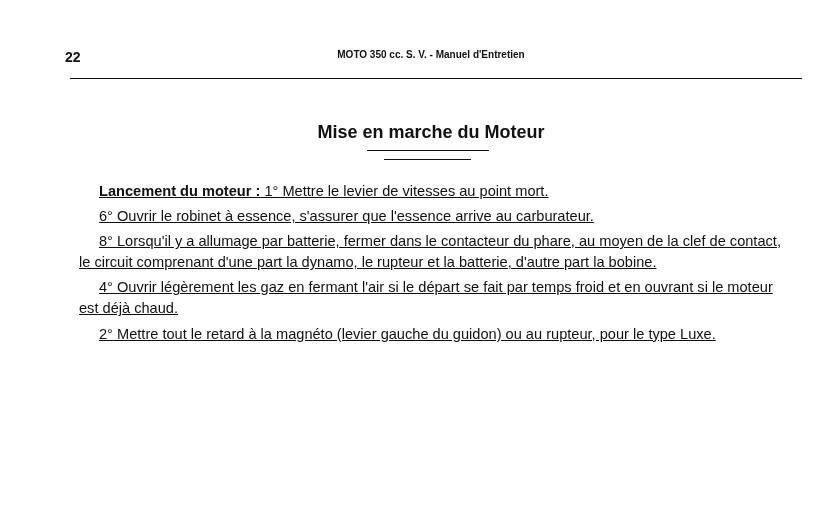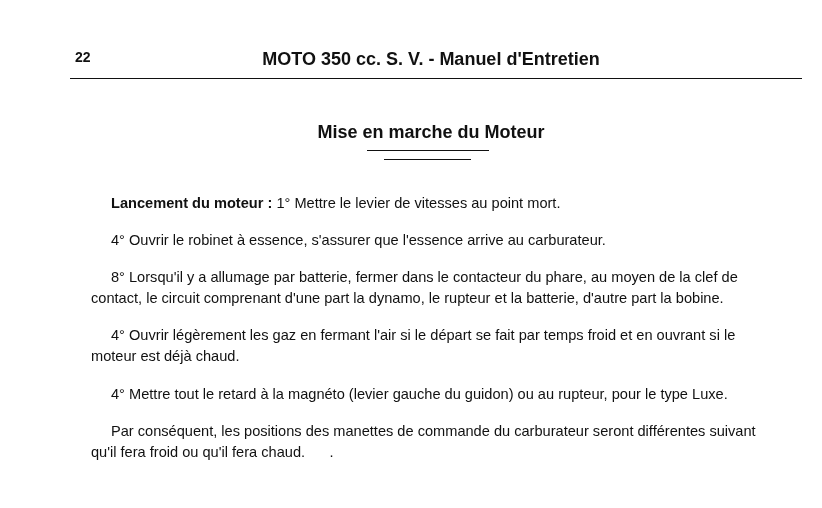--- a/index.html
+++ b/index.html
@@ -1,45 +1,44 @@
 <!DOCTYPE html>
 <html><head>
 <meta charset="utf-8">
 <style>
   html, body { margin:0; padding:0; background:#ffffff; }
   body { width:822px; height:508px; position:relative; overflow:hidden;
          font-family:"Liberation Sans", sans-serif; color:#111111; }
-  .page-number { position:absolute; left:75px; top:49px; font-size:14px; font-weight:bold; }
+  .page-number { position:absolute; left:65px; top:49px; font-size:14px; font-weight:bold; }
   .running-title { position:absolute; left:0; width:822px; top:49px; text-align:center;
-                   font-size:18px; font-weight:bold; padding-left:40px; box-sizing:border-box; }
+                   font-size:10px; font-weight:bold; padding-left:40px; box-sizing:border-box; }
   .header-rule { position:absolute; left:70px; top:78px; width:732px; height:1px; background:#111; }
   .section-title { position:absolute; left:0; width:862px; top:122px; text-align:center;
                    font-size:18px; font-weight:bold; }
   .title-rule-1 { position:absolute; left:367px; top:150px; width:122px; height:1px; background:#111; }
   .title-rule-2 { position:absolute; left:384px; top:159px; width:87px; height:1px; background:#111; }
   .body { position:absolute; left:75px; top:177px; width:716px; font-size:14.6px; line-height:21.1px; }
-  .body p { margin:16px; text-indent:20px; }
+  .body p { margin:4px; text-indent:20px;text-decoration:underline; }
   .body p.justify { text-align:justify; text-align-last:left; }
   .lead { font-weight:bold; }
 </style>
 </head>
 <body>
 
 <div>
   <div class="page-number">22</div>
   <div class="running-title">MOTO 350 cc. S. V. - Manuel d'Entretien</div>
   <div class="header-rule"></div>
 </div>
 
 <div>
   <div class="section-title">Mise en marche du Moteur</div>
   <div class="title-rule-1"></div>
   <div class="title-rule-2"></div>
 </div>
 
 <div class="body">
   <p><span class="lead">Lancement du moteur :</span><span> 1° Mettre le levier de vitesses au point mort.</span></p>
-  <p>4° Ouvrir le robinet à essence, s'assurer que l'essence arrive au carburateur.</p>
+  <p>6° Ouvrir le robinet à essence, s'assurer que l'essence arrive au carburateur.</p>
   <p>8° Lorsqu'il y a allumage par batterie, fermer dans le contacteur du phare, au moyen de la clef de contact, le circuit comprenant d'une part la dynamo, le rupteur et la batterie, d'autre part la bobine.</p>
   <p>4° Ouvrir légèrement les gaz en fermant l'air si le départ se fait par temps froid et en ouvrant si le moteur est déjà chaud.</p>
-  <p>4° Mettre tout le retard à la magnéto (levier gauche du guidon) ou au rupteur, pour le type Luxe.</p>
-  <p style="white-space:pre-wrap;">Par conséquent, les positions des manettes de commande du carburateur seront différentes suivant qu'il fera froid ou qu'il fera chaud.      .</p>
+  <p>2° Mettre tout le retard à la magnéto (levier gauche du guidon) ou au rupteur, pour le type Luxe.</p>
 </div>
 
 </body></html>

